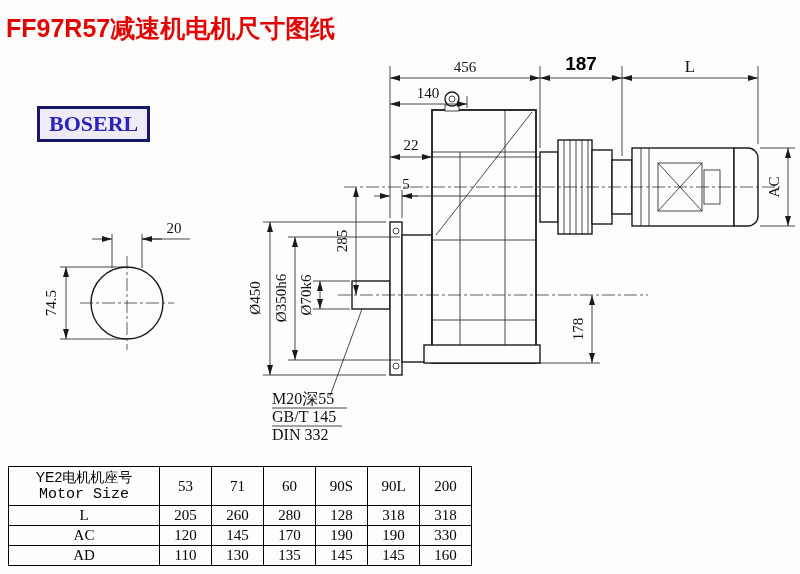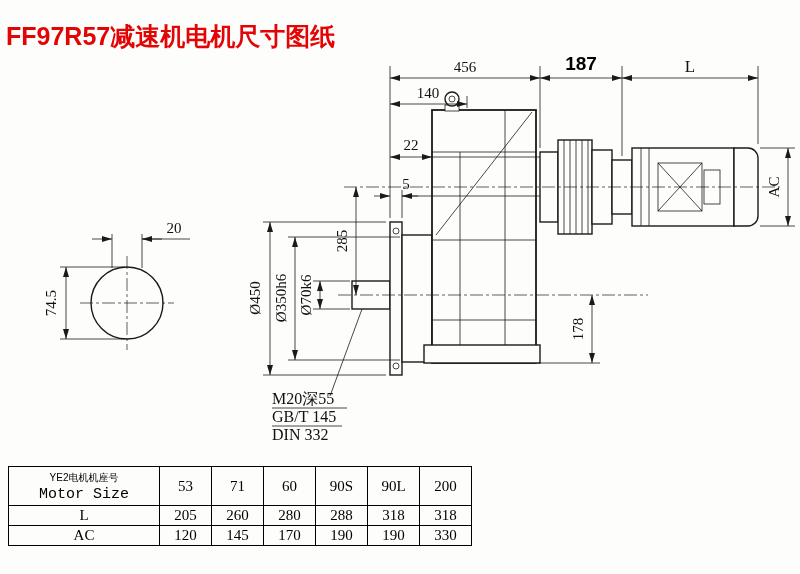--- a/index.html
+++ b/index.html
@@ -1,18 +1,18 @@
 <!DOCTYPE html>
 <html><head>
 <meta charset="utf-8">
 <style>
   html,body{margin:0;padding:0;background:#e8e8e8;}
   .stage{position:relative;width:800px;height:574px;background:#fdfdfb;overflow:hidden;
          font-family:"Liberation Sans",sans-serif;}
-  .title{position:absolute;left:6px;top:20px;font-size:25px;font-weight:bold;color:#e30505;
+  .title{position:absolute;left:6px;top:12px;font-size:25px;font-weight:bold;color:#e30505;
          font-family:"Liberation Sans",sans-serif;}
   .logo{position:absolute;left:37px;top:106px;border:3px solid #19166e;background:#efecf8;
         padding:0 9px;font-family:"Liberation Serif",serif;font-weight:bold;font-size:22px;
         color:#2a22c0;line-height:30px;}
   svg.drawing{position:absolute;left:0;top:0;}
   .thin{stroke:#1a1a1a;stroke-width:0.8;fill:none;}
   .med{stroke:#1a1a1a;stroke-width:1.4;fill:none;}
   .thick{stroke:#1a1a1a;stroke-width:1.8;fill:none;}
   .wfill{fill:#fdfdfb;}
   .cl{stroke:#1a1a1a;stroke-width:0.7;stroke-dasharray:13 3 3 3;fill:none;}
@@ -20,30 +20,31 @@
   .dimtext{font-family:"Liberation Serif",serif;font-size:15px;fill:#111;text-anchor:middle;}
   .dimbig{font-family:"Liberation Sans",sans-serif;font-size:19px;font-weight:bold;fill:#000;text-anchor:middle;}
   .notetext{font-family:"Liberation Serif",serif;font-size:16px;fill:#111;text-anchor:start;}
   
   table.spec{position:absolute;left:8px;top:466px;border-collapse:collapse;table-layout:fixed;
              background:#fdfdfb;}
   table.spec td{border:1px solid #000;text-align:center;vertical-align:middle;padding:0;
                 font-family:"Liberation Serif",serif;font-size:15px;color:#000;}
   table.spec tr.hdr td{height:38px;}
   table.spec tr.row td{height:19px;}
-  .hcn{font-family:"Liberation Sans",sans-serif;font-size:10px;line-height:17px;}
+  .hcn{font-family:"Liberation Sans",sans-serif;font-size:14px;line-height:17px;}
   .hen{font-family:"Liberation Mono",monospace;font-size:15px;line-height:17px;}
   .c0{width:150px;} .cn{width:51px;}
 </style>
 </head>
 <body>
 
 <div class="stage">
 
   <div class="title">FF97R57减速机电机尺寸图纸</div>
+  <div class="logo">BOSERL</div>
 
   <svg class="drawing" width="800" height="574" viewBox="0 0 800 574">
     <defs>
       <marker id="arw" viewBox="0 0 10 7" refX="10" refY="3.5" markerWidth="10" markerHeight="7" orient="auto-start-reverse" markerUnits="userSpaceOnUse">
         <path d="M0,0.5 L10,3.5 L0,6.5 Z" fill="#1a1a1a"></path>
       </marker>
       <pattern id="hatch" width="6" height="6" patternUnits="userSpaceOnUse" patternTransform="rotate(45)">
         <line x1="0" y1="0" x2="0" y2="6" stroke="#333" stroke-width="0.9"></line>
       </pattern>
     </defs>
@@ -191,29 +192,38 @@
       <td class="cn">60</td>
       <td class="cn">90S</td>
       <td class="cn">90L</td>
       <td class="cn">200</td>
     </tr>
     <tr class="row">
       <td>L</td>
       <td>205</td>
       <td>260</td>
       <td>280</td>
-      <td>288</td>
+      <td>128</td>
       <td>318</td>
       <td>318</td>
     </tr>
     <tr class="row">
       <td>AC</td>
       <td>120</td>
       <td>145</td>
       <td>170</td>
       <td>190</td>
       <td>190</td>
       <td>330</td>
     </tr>
+    <tr class="row">
+      <td>AD</td>
+      <td>110</td>
+      <td>130</td>
+      <td>135</td>
+      <td>145</td>
+      <td>145</td>
+      <td>160</td>
+    </tr>
   </tbody>
     </table>
 
 </div>
 
 </body></html>

